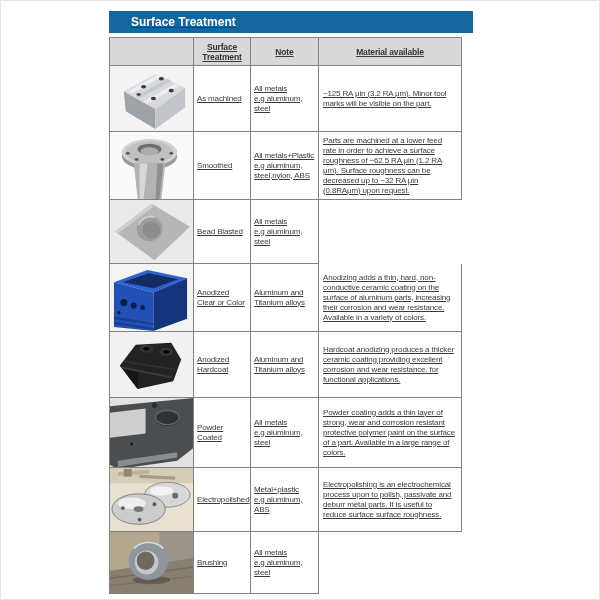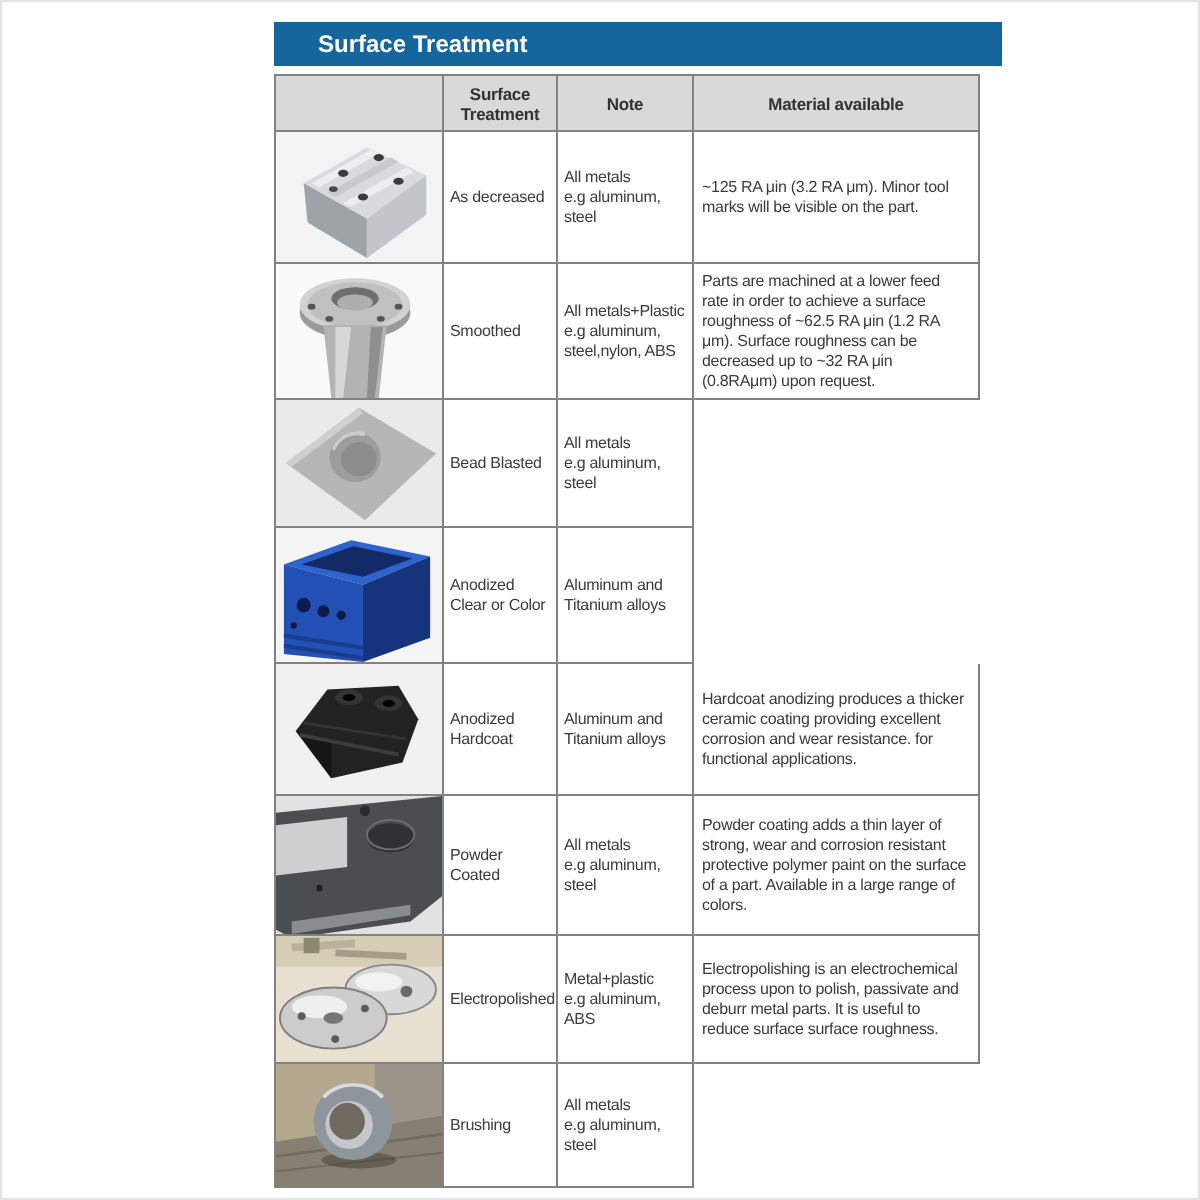--- a/index.html
+++ b/index.html
@@ -1,21 +1,21 @@
 <!DOCTYPE html>
 <html><head>
 <meta charset="utf-8">
 <style>
   html,body{margin:0;padding:0;background:#fff;}
   .canvas{
     position:relative;width:600px;height:600px;background:#ffffff;
     font-family:"Liberation Sans",sans-serif;color:#3b3b3b;
     border:1px solid #e4e4e4;box-sizing:border-box;overflow:hidden;
   }
-  .content{position:absolute;left:136px;top:10px;width:364px;}
+  .content{position:absolute;left:108px;top:10px;width:364px;text-decoration:underline;}
   .title-bar{
     height:22px;background:#16669e;color:#ffffff;font-weight:bold;
     font-size:12px;line-height:22px;padding-left:22px;box-sizing:border-box;
   }
   .tbl{
     margin-top:4px;border-top:1px solid #828282;border-left:1px solid #828282;
     width:353px;box-sizing:border-box;
   }
   .tr{display:grid;grid-template-columns:84px 57px 68px 1fr;}
   .td{
@@ -63,21 +63,21 @@
             <polygon points="34,36 66,18 70,20 38,38" fill="#eceef1"></polygon>
             <polygon points="14,26 46,44 46,64 16,46" fill="#9ea3a8"></polygon>
             <polygon points="46,44 76,22 76,42 46,64" fill="#c2c6cb"></polygon>
             <ellipse cx="34" cy="21" rx="2.6" ry="1.8" fill="#3c3c3c"></ellipse>
             <ellipse cx="52" cy="13" rx="2.6" ry="1.8" fill="#3c3c3c"></ellipse>
             <ellipse cx="62" cy="25" rx="2.6" ry="1.8" fill="#3c3c3c"></ellipse>
             <ellipse cx="44" cy="33" rx="2.6" ry="1.8" fill="#3c3c3c"></ellipse>
             <ellipse cx="29" cy="29" rx="2.2" ry="1.5" fill="#4a4a4a"></ellipse>
           </svg>
         </div>
-        <div class="td treat">As decreased</div>
+        <div class="td treat">As machined</div>
         <div class="td mat">All metals
 e.g aluminum,
 steel</div>
         <div class="td note">~125 RA μin (3.2 RA μm). Minor tool marks will be visible on the part.</div>
       </div>
 
       <div class="tr r2">
         <div class="td img-cell">
           <svg viewBox="0 0 84 66" preserveAspectRatio="none">
             <rect width="84" height="66" fill="#fafafa"></rect>
@@ -131,20 +131,21 @@
             <circle cx="24" cy="41" r="3" fill="#0b1c4a"></circle>
             <circle cx="33" cy="43" r="2.3" fill="#0b1c4a"></circle>
             <circle cx="9" cy="48" r="1.6" fill="#0b1c4a"></circle>
             <polygon points="4,52 44,58 44,60 4,54" fill="#1a3c8c"></polygon>
             <polygon points="4,57 44,63 44,65 4,59" fill="#1a3c8c"></polygon>
           </svg>
         </div>
         <div class="td treat">Anodized Clear or Color</div>
         <div class="td mat">Aluminum and
 Titanium alloys</div>
+        <div class="td note">Anodizing adds a thin, hard, non-conductive ceramic coating on the surface of aluminum parts, increasing their corrosion and wear resistance. Available in a variety of colors.</div>
       </div>
 
       <div class="tr r5">
         <div class="td img-cell">
           <svg viewBox="0 0 84 66" preserveAspectRatio="none">
             <rect width="84" height="66" fill="#f1f1f1"></rect>
             <polygon points="10,34 26,13 62,11 72,28 64,50 28,58" fill="#222222"></polygon>
             <polygon points="10,34 28,40 28,58" fill="#161616"></polygon>
             <path d="M12,36 L62,46" stroke="#3c3c3c" stroke-width="2" fill="none"></path>
             <path d="M14,30 L66,38" stroke="#333333" stroke-width="1.5" fill="none"></path>

